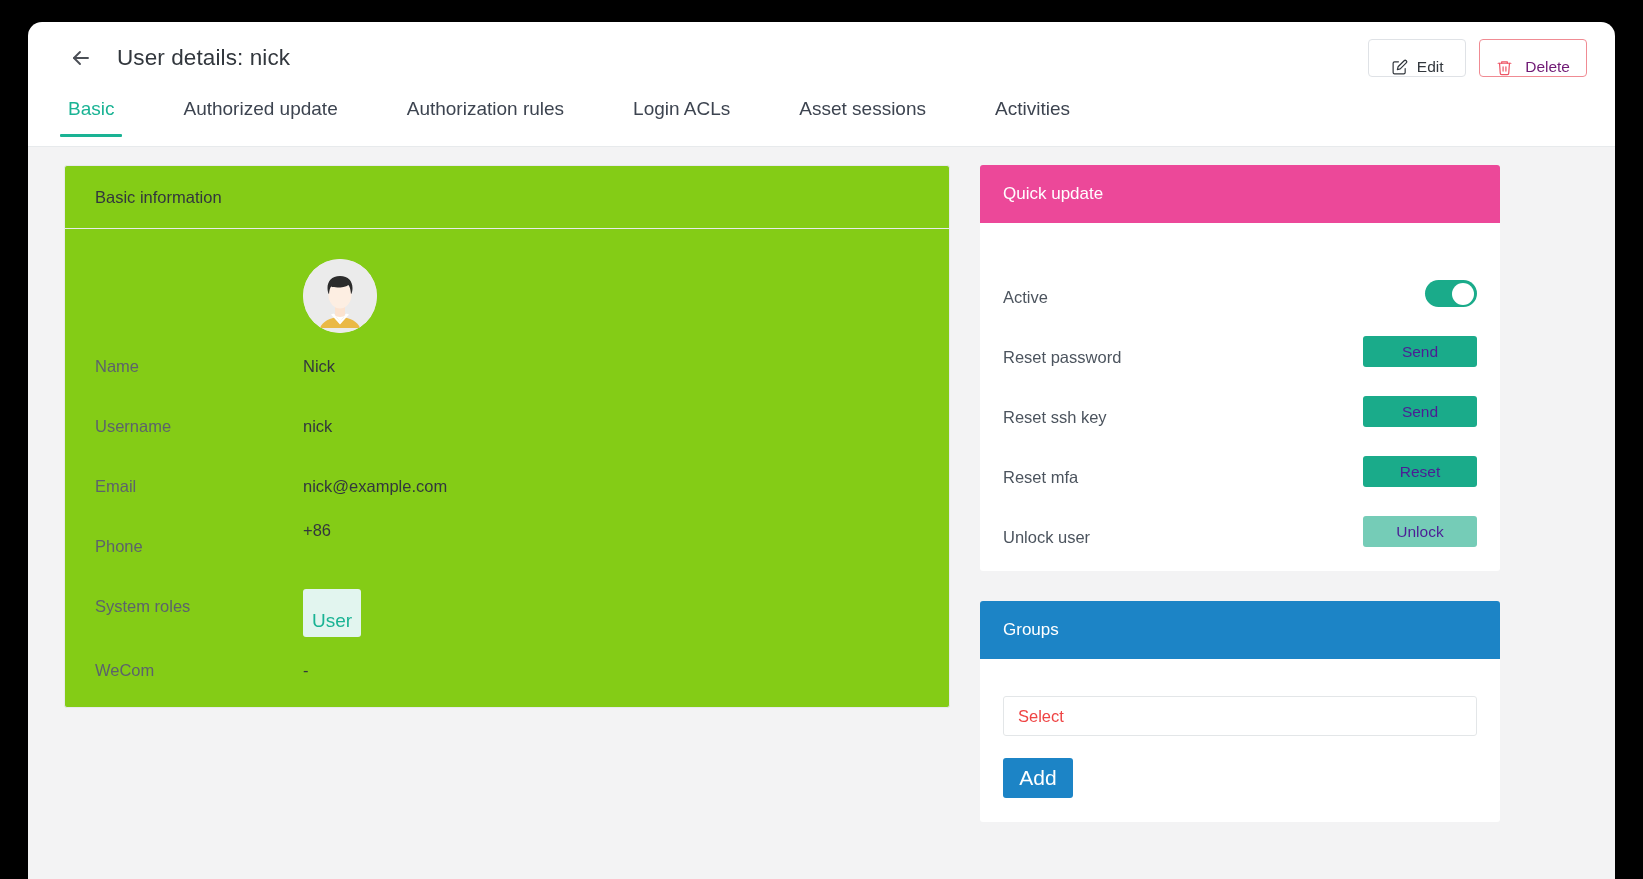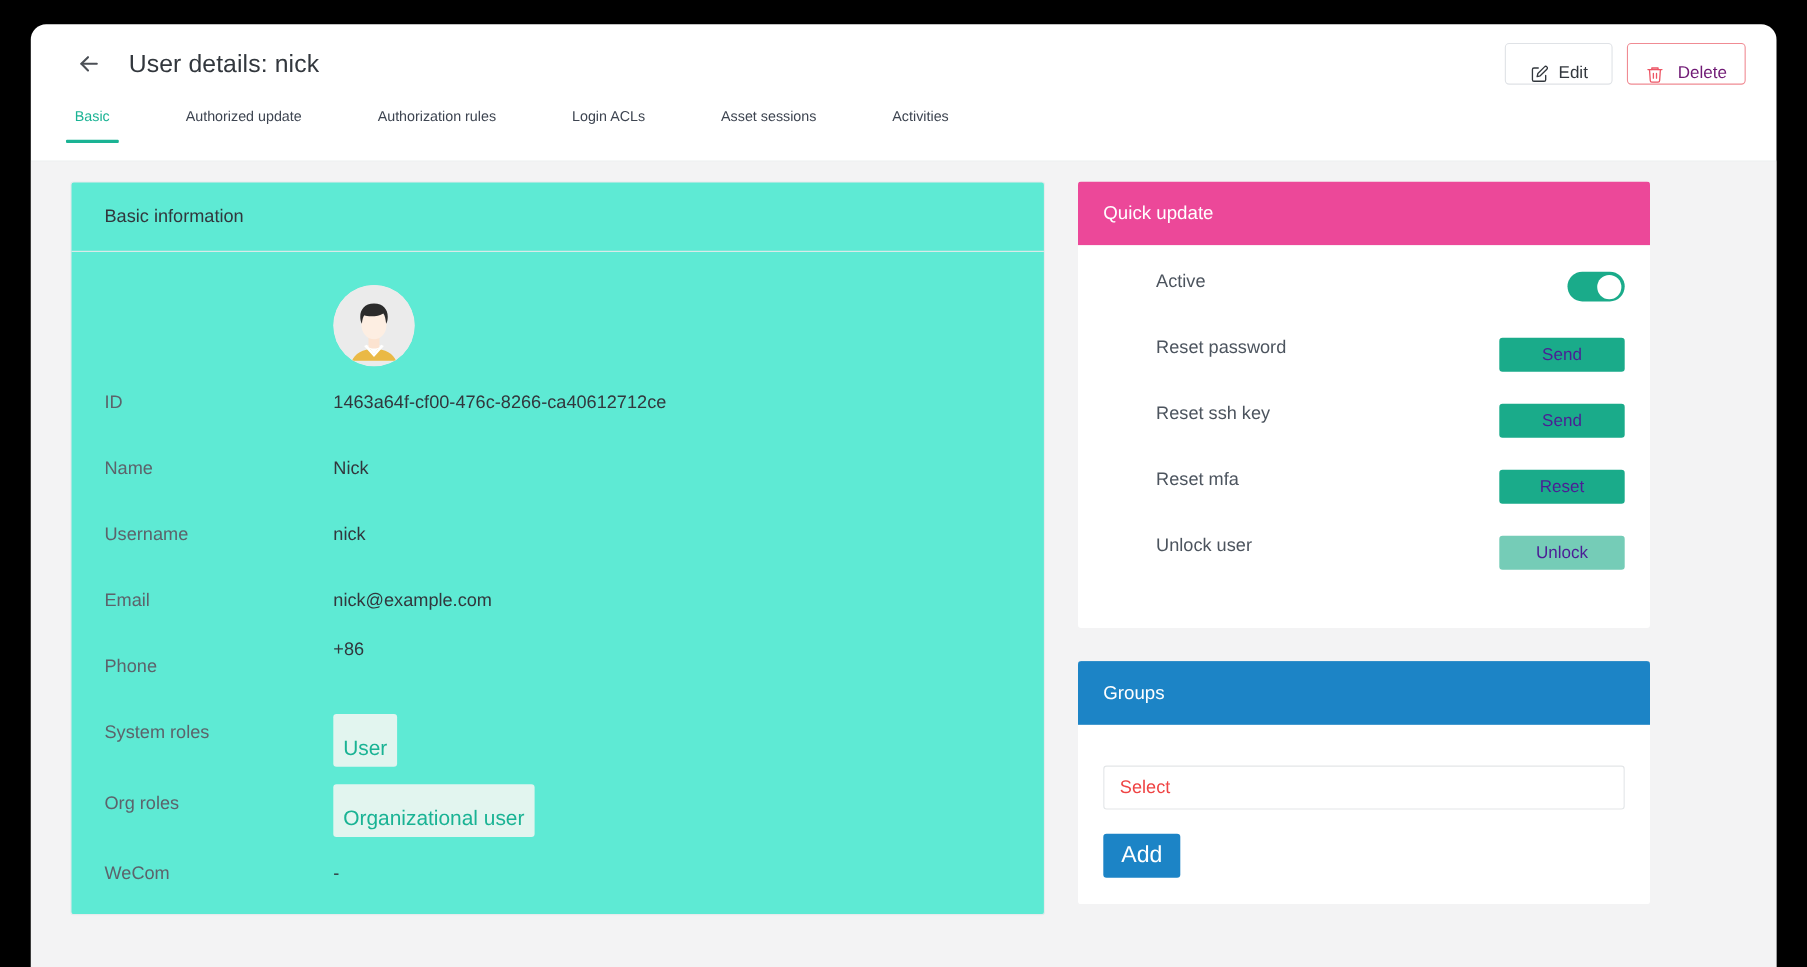--- a/index.html
+++ b/index.html
@@ -69,21 +69,21 @@
   .tabbar {
     position: relative;
     height: 53px;
     padding: 0 38px;
     display: flex;
     align-items: flex-start;
     border-bottom: 1px solid #e7eaec;
   }
   .tab {
     position: relative;
-    font-size: 13px;
+    font-size: 19px;
     color: #3d4450;
     padding: 4px 2px 16px 2px;
     margin-right: 65px;
     cursor: pointer;
     white-space: nowrap;
   }
   .tab:last-child { margin-right: 0; }
   .tab.active { color: #1ab394; }
   .tab.active::after {
     content: "";
@@ -99,21 +99,21 @@
     height: 755px;
     background: #f3f3f4;
     padding: 18px 0 0 0;
     display: flex;
     gap: 30px;
   }
   .col-left { margin-left: 36px; width: 886px; }
   .col-right { width: 520px; }
 
   .card {
-    background: #5eead4;
+    background: #84cc16;
     border: 1px solid #e7eaec;
     border-radius: 3px;
   }
   .card-title {
     font-size: 16.5px;
     color: #32373d;
     padding: 22px 30px 21px 30px;
     border-bottom: 1px solid #e7eaec;
   }
   .card-body { padding: 26px 30px 10px 30px; }
@@ -170,23 +170,22 @@
     padding: 0 23px;
     font-size: 17px;
     color: #ffffff;
   }
   .panel-header.green { background: #ec4899; }
   .panel-header.blue { background: #1c84c6; }
   .panel-body { background: #ffffff; padding: 24px 23px 24px 23px; }
 
   .qu-row {
     display: flex;
-    align-items: flex-start;
+    align-items: flex-end;
     height: 60px;
-    margin-left: 48px;
   }
   .qu-label {
     font-size: 16.5px;
     color: #4c545e;
   }
   .qu-control { margin-left: auto; display: flex; align-items: center; }
   .toggle {
     width: 52px; height: 27px;
     border-radius: 14px;
     background: #1aab8a;
@@ -300,24 +299,20 @@
                 <path d="M37 58c-10 0-18 5-20 11h40c-2-6-10-11-20-11z" fill="#eab945"></path>
                 <path d="M31 55h12l-6 8z" fill="#ffffff"></path>
                 <path d="M30.5 54.5l6.5 8 6.5-8 2.5 1-9 10-9-10z" fill="#ffffff"></path>
                 <path d="M32 44h10v12c0 2.5-10 2.5-10 0z" fill="#fce3d0"></path>
                 <ellipse cx="37" cy="36" rx="11.5" ry="13.5" fill="#fdeee2"></ellipse>
                 <path d="M37 17c-8.5 0-12.5 5.5-12.5 12 0 3 .7 5 1.5 6.3.3-3.8 1.1-6.8 2.3-7.8 2.5 1.3 12.6 1.6 17.2-1.6 1.4 1.8 2.2 5.4 2.5 9.4.9-1.3 1.5-3.3 1.5-6.3 0-6.5-4-12-12.5-12z" fill="#2b2b2b"></path>
               </svg>
             </div>
           </div>
 
-          <div class="info-row">
-            <div class="info-label">ID</div>
-            <div class="info-value">1463a64f-cf00-476c-8266-ca40612712ce</div>
-          </div>
 
           <div class="info-row">
             <div class="info-label">Name</div>
             <div class="info-value">Nick</div>
           </div>
 
           <div class="info-row">
             <div class="info-label">Username</div>
             <div class="info-value">nick</div>
           </div>
@@ -332,26 +327,20 @@
             <div class="info-value">+86</div>
           </div>
 
           <div class="info-row tagrow">
             <div class="info-label">System roles</div>
             <div class="info-value">
               <span class="tag">User</span>
             </div>
           </div>
 
-          <div class="info-row tagrow">
-            <div class="info-label">Org roles</div>
-            <div class="info-value">
-              <span class="tag">Organizational user</span>
-            </div>
-          </div>
 
           <div class="info-row">
             <div class="info-label">WeCom</div>
             <div class="info-value">-</div>
           </div>
 
         </div>
       </div>
     </div>
 

